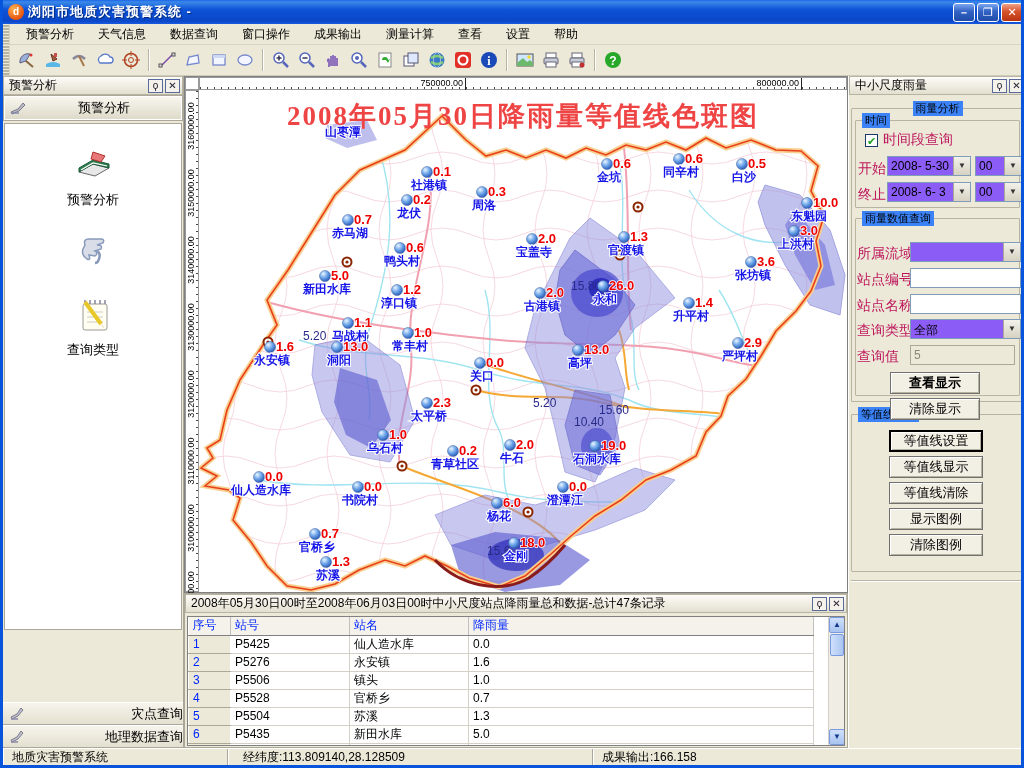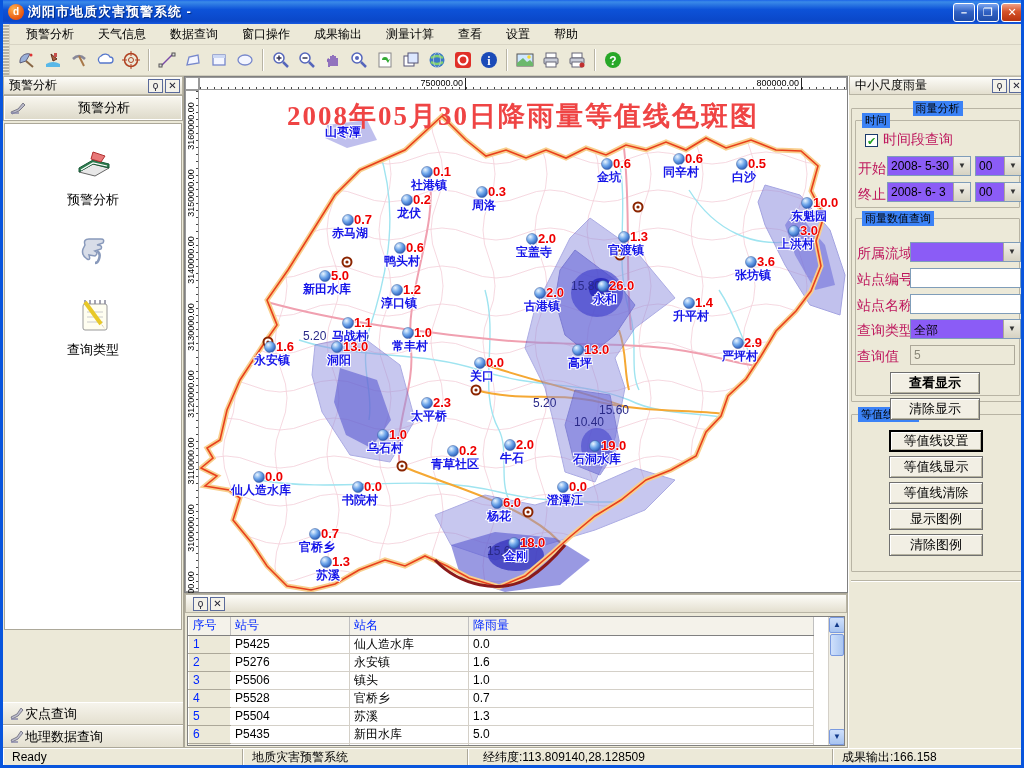--- a/index.html
+++ b/index.html
@@ -43,21 +43,21 @@
   #lp-header{height:24px;margin:1px;border:1px solid #fff;outline:1px solid #aca899;
     background:linear-gradient(#f8f6ee,#dedacA);display:flex;align-items:center;}
   #lp-header .cap{flex:1;text-align:center;font-size:13px;}
   #lp-body{position:absolute;left:1px;right:1px;top:47px;bottom:118px;background:#fff;
     border:1px solid #aca899;overflow:hidden;}
   .lp-tool{margin-top:18px;text-align:center;}
   .lp-tool .ticon{display:inline-block;width:44px;height:44px;}
   .lp-tool .tlabel{margin-top:2px;font-size:13px;color:#000;}
   .lp-bar{height:23px;border-top:1px solid #fff;border-bottom:1px solid #aca899;
     background:linear-gradient(#f6f4ec,#e4e0d0);display:flex;align-items:center;}
-  .lp-bar .blabel{flex:1;text-align:left;font-size:13px;}
+  .lp-bar .blabel{flex:1;text-align:right;font-size:13px;}
   .lp-bar .bicon{width:16px;height:16px;margin-left:6px;}
   #lp-bottom{position:absolute;left:0;bottom:0;width:180px;}
   
   #mapwin{position:absolute;left:181px;top:76px;width:664px;height:517px;background:#ece9d8;
     border:1px solid #808080;}
   #corner{position:absolute;left:0;top:0;width:14px;height:13px;background:#fff;border:1px solid #999;}
   #rulertop{position:absolute;left:14px;top:0;right:0;height:13px;background:#fff;border:1px solid #999;
     background-image:repeating-linear-gradient(90deg,#444 0 1px,transparent 1px 7px);
     background-size:100% 4px;background-repeat:no-repeat;background-position:0 9px;}
   .rt-label{position:absolute;top:0px;font-size:9px;color:#000;transform:translateX(-100%);padding-right:2px;}
@@ -680,20 +680,21 @@
         <g id="place-labels">
             <text x="144" y="46" text-anchor="middle" class="stn-name">山枣潭</text>
           </g>
       </svg>
       <div id="maptitle">2008年05月30日降雨量等值线色斑图</div>
     </div>
   </div>
 
   <div id="bottompanel">
     <div class="pane-title">
+      <span class="cap">2008年05月30日00时至2008年06月03日00时中小尺度站点降雨量总和数据-总计47条记录</span>
       <span class="mini">ϙ</span>
       <span class="mini">✕</span>
     </div>
     <div id="bp-table">
       <table class="grid">
         <colgroup>
             <col style="width:42px">
             <col style="width:119px">
             <col style="width:119px">
             <col style="width:345px">
@@ -803,23 +804,20 @@
     <div id="rp-qbuttons"></div>
 
     <div class="fieldset" style="left:2px;top:338px;width:173px;height:158px;">
       <span class="legend">等值线分析</span>
     </div>
     <div id="rp-cbuttons"></div>
     <div style="position:absolute;left:2px;top:504px;width:173px;border-top:1px solid #b8b4a4;border-bottom:1px solid #fff;"></div>
   </div>
 
   <div id="statusbar">
-    <div class="sseg" style="width:240px;">
-        <span>Ready</span>
-      </div>
     <div class="sseg" style="width:225px;">
         <span>地质灾害预警系统</span>
       </div>
     <div class="sseg" style="width:365px;padding-left:14px;">
         <span>经纬度:113.809140,28.128509</span>
       </div>
     <div class="sseg" style="flex:1;border-right:none;">
         <span>成果输出:166.158</span>
       </div>
   </div>

